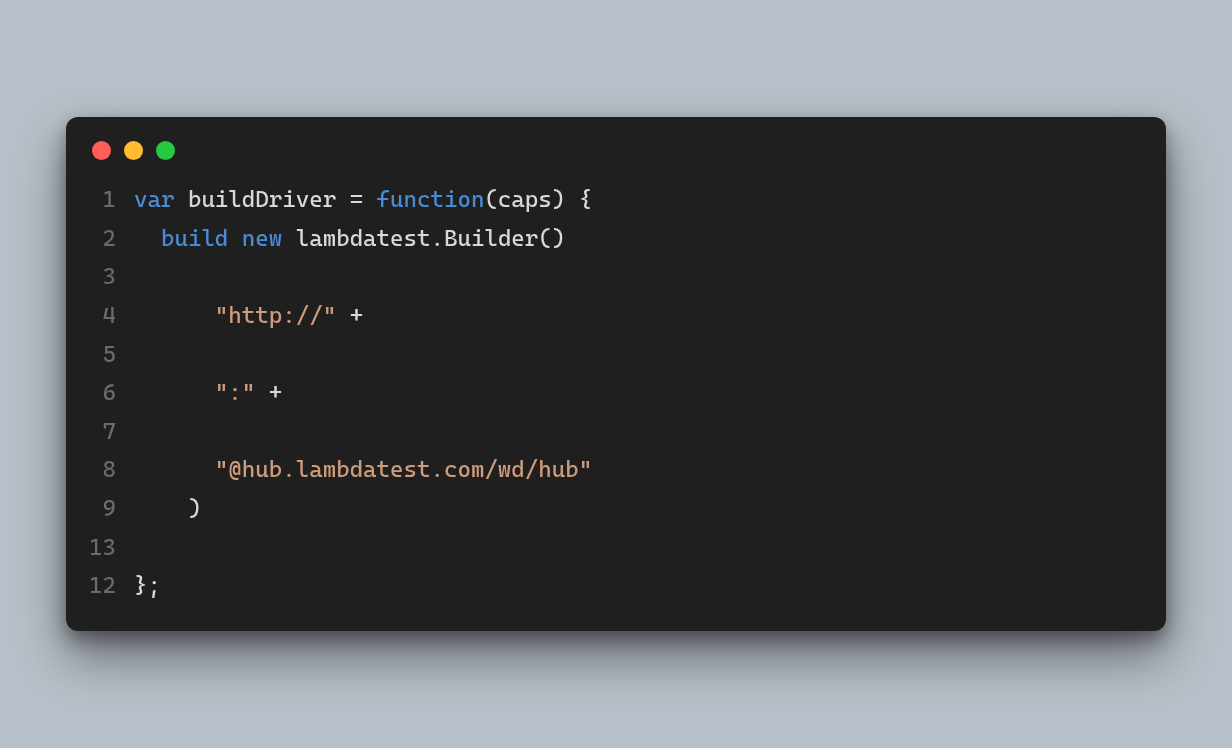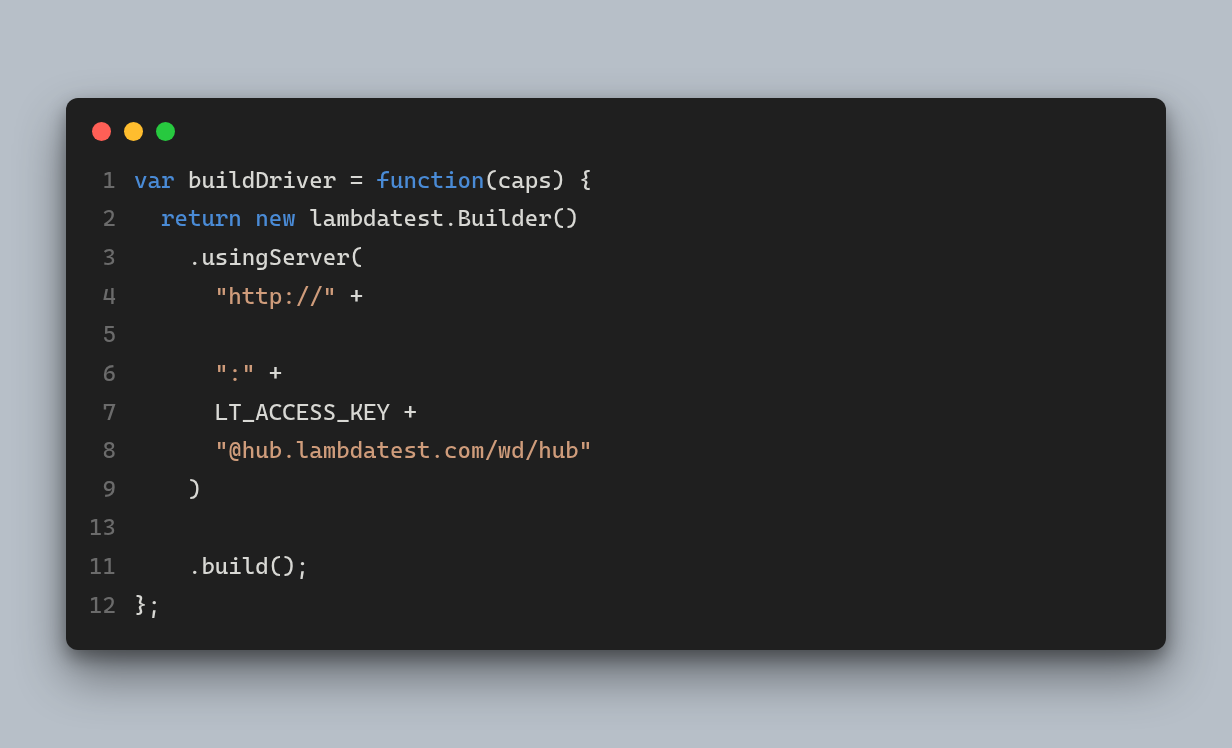--- a/index.html
+++ b/index.html
@@ -61,25 +61,24 @@
 <body>
 
 <div class="window">
   <div class="titlebar">
     <span class="dot red"></span>
     <span class="dot yellow"></span>
     <span class="dot green"></span>
   </div>
   <div class="code" id="code">
       <div class="line"><span class="gutter">1</span><span class="content"><span class="tok-kw">var </span><span class="tok-def">buildDriver = </span><span class="tok-kw">function</span><span class="tok-def">(caps) {</span></span></div>
-      <div class="line"><span class="gutter">2</span><span class="content"><span class="tok-def">  </span><span class="tok-kw">return new</span><span class="tok-def"> lambdatest.Builder()</span></span></div>
-      <div class="line"><span class="gutter">3</span><span class="content"><span class="tok-def">    .usingServer(</span></span></div>
+      <div class="line"><span class="gutter">2</span><span class="content"><span class="tok-def">  </span><span class="tok-kw">build new</span><span class="tok-def"> lambdatest.Builder()</span></span></div>
+      <div class="line"><span class="gutter">3</span></div>
       <div class="line"><span class="gutter">4</span><span class="content"><span class="tok-def">      </span><span class="tok-str">"http://"</span><span class="tok-def"> +</span></span></div>
       <div class="line"><span class="gutter">5</span></div>
       <div class="line"><span class="gutter">6</span><span class="content"><span class="tok-def">      </span><span class="tok-str">":"</span><span class="tok-def"> +</span></span></div>
-      <div class="line"><span class="gutter">7</span><span class="content"><span class="tok-def">      LT_ACCESS_KEY +</span></span></div>
+      <div class="line"><span class="gutter">7</span></div>
       <div class="line"><span class="gutter">8</span><span class="content"><span class="tok-def">      </span><span class="tok-str">"@hub.lambdatest.com/wd/hub"</span></span></div>
       <div class="line"><span class="gutter">9</span><span class="content"><span class="tok-def">    )</span></span></div>
       <div class="line"><span class="gutter">13</span></div>
-      <div class="line"><span class="gutter">11</span><span class="content"><span class="tok-def">    .build();</span></span></div>
       <div class="line"><span class="gutter">12</span><span class="content"><span class="tok-def">};</span></span></div>
     </div>
 </div>
 
 </body></html>

